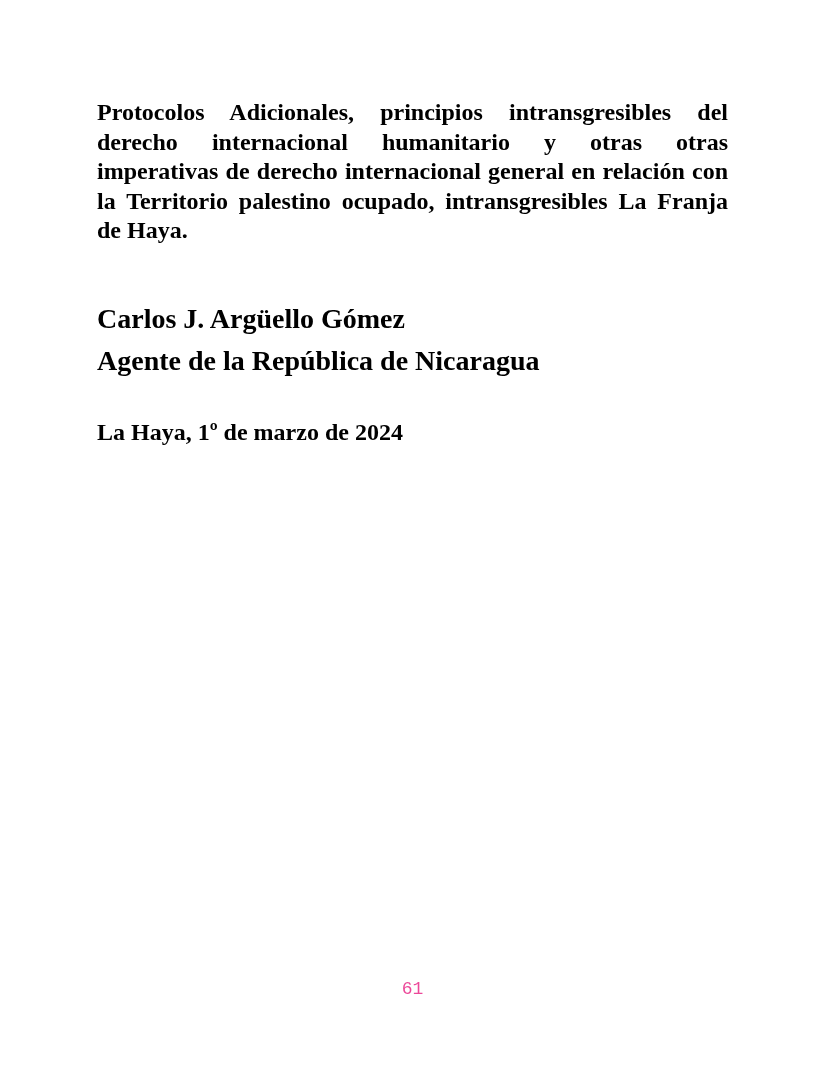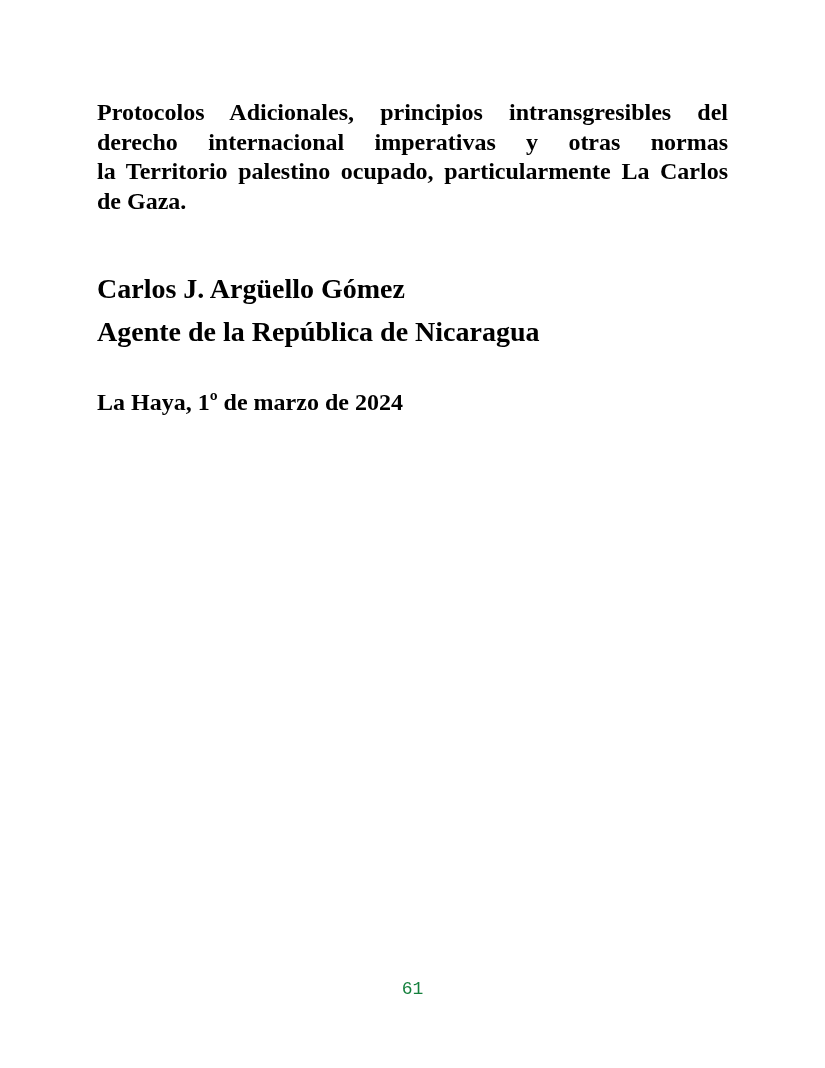--- a/index.html
+++ b/index.html
@@ -54,34 +54,35 @@
   }
   .page-number {
     position: absolute;
     left: 0;
     right: 0;
     top: 979px;
     text-align: center;
     font-family: "Liberation Mono", monospace;
     font-size: 18px;
     font-weight: normal;
-    color: #15803d;
+    color: #ec4899;
   }
 </style>
 </head>
 <body>
 
 <div class="page">
   <div class="content">
 
     <div class="para">
       <div class="jline">Protocolos Adicionales, principios intransgresibles del</div>
-      <div class="jline">derecho internacional imperativas y otras normas</div>
-      <div class="jline">la Territorio palestino ocupado, particularmente La Carlos</div>
-      <div class="jline last">de Gaza.</div>
+      <div class="jline">derecho internacional humanitario y otras otras</div>
+      <div class="jline">imperativas de derecho internacional general en relación con</div>
+      <div class="jline">la Territorio palestino ocupado, intransgresibles La Franja</div>
+      <div class="jline last">de Haya.</div>
     </div>
 
     <div class="sig-name">Carlos J. Argüello Gómez</div>
 
     <div class="sig-title">Agente de la República de Nicaragua</div>
 
     <div class="date-line">La Haya, 1º de marzo de 2024</div>
 
   </div>
 

